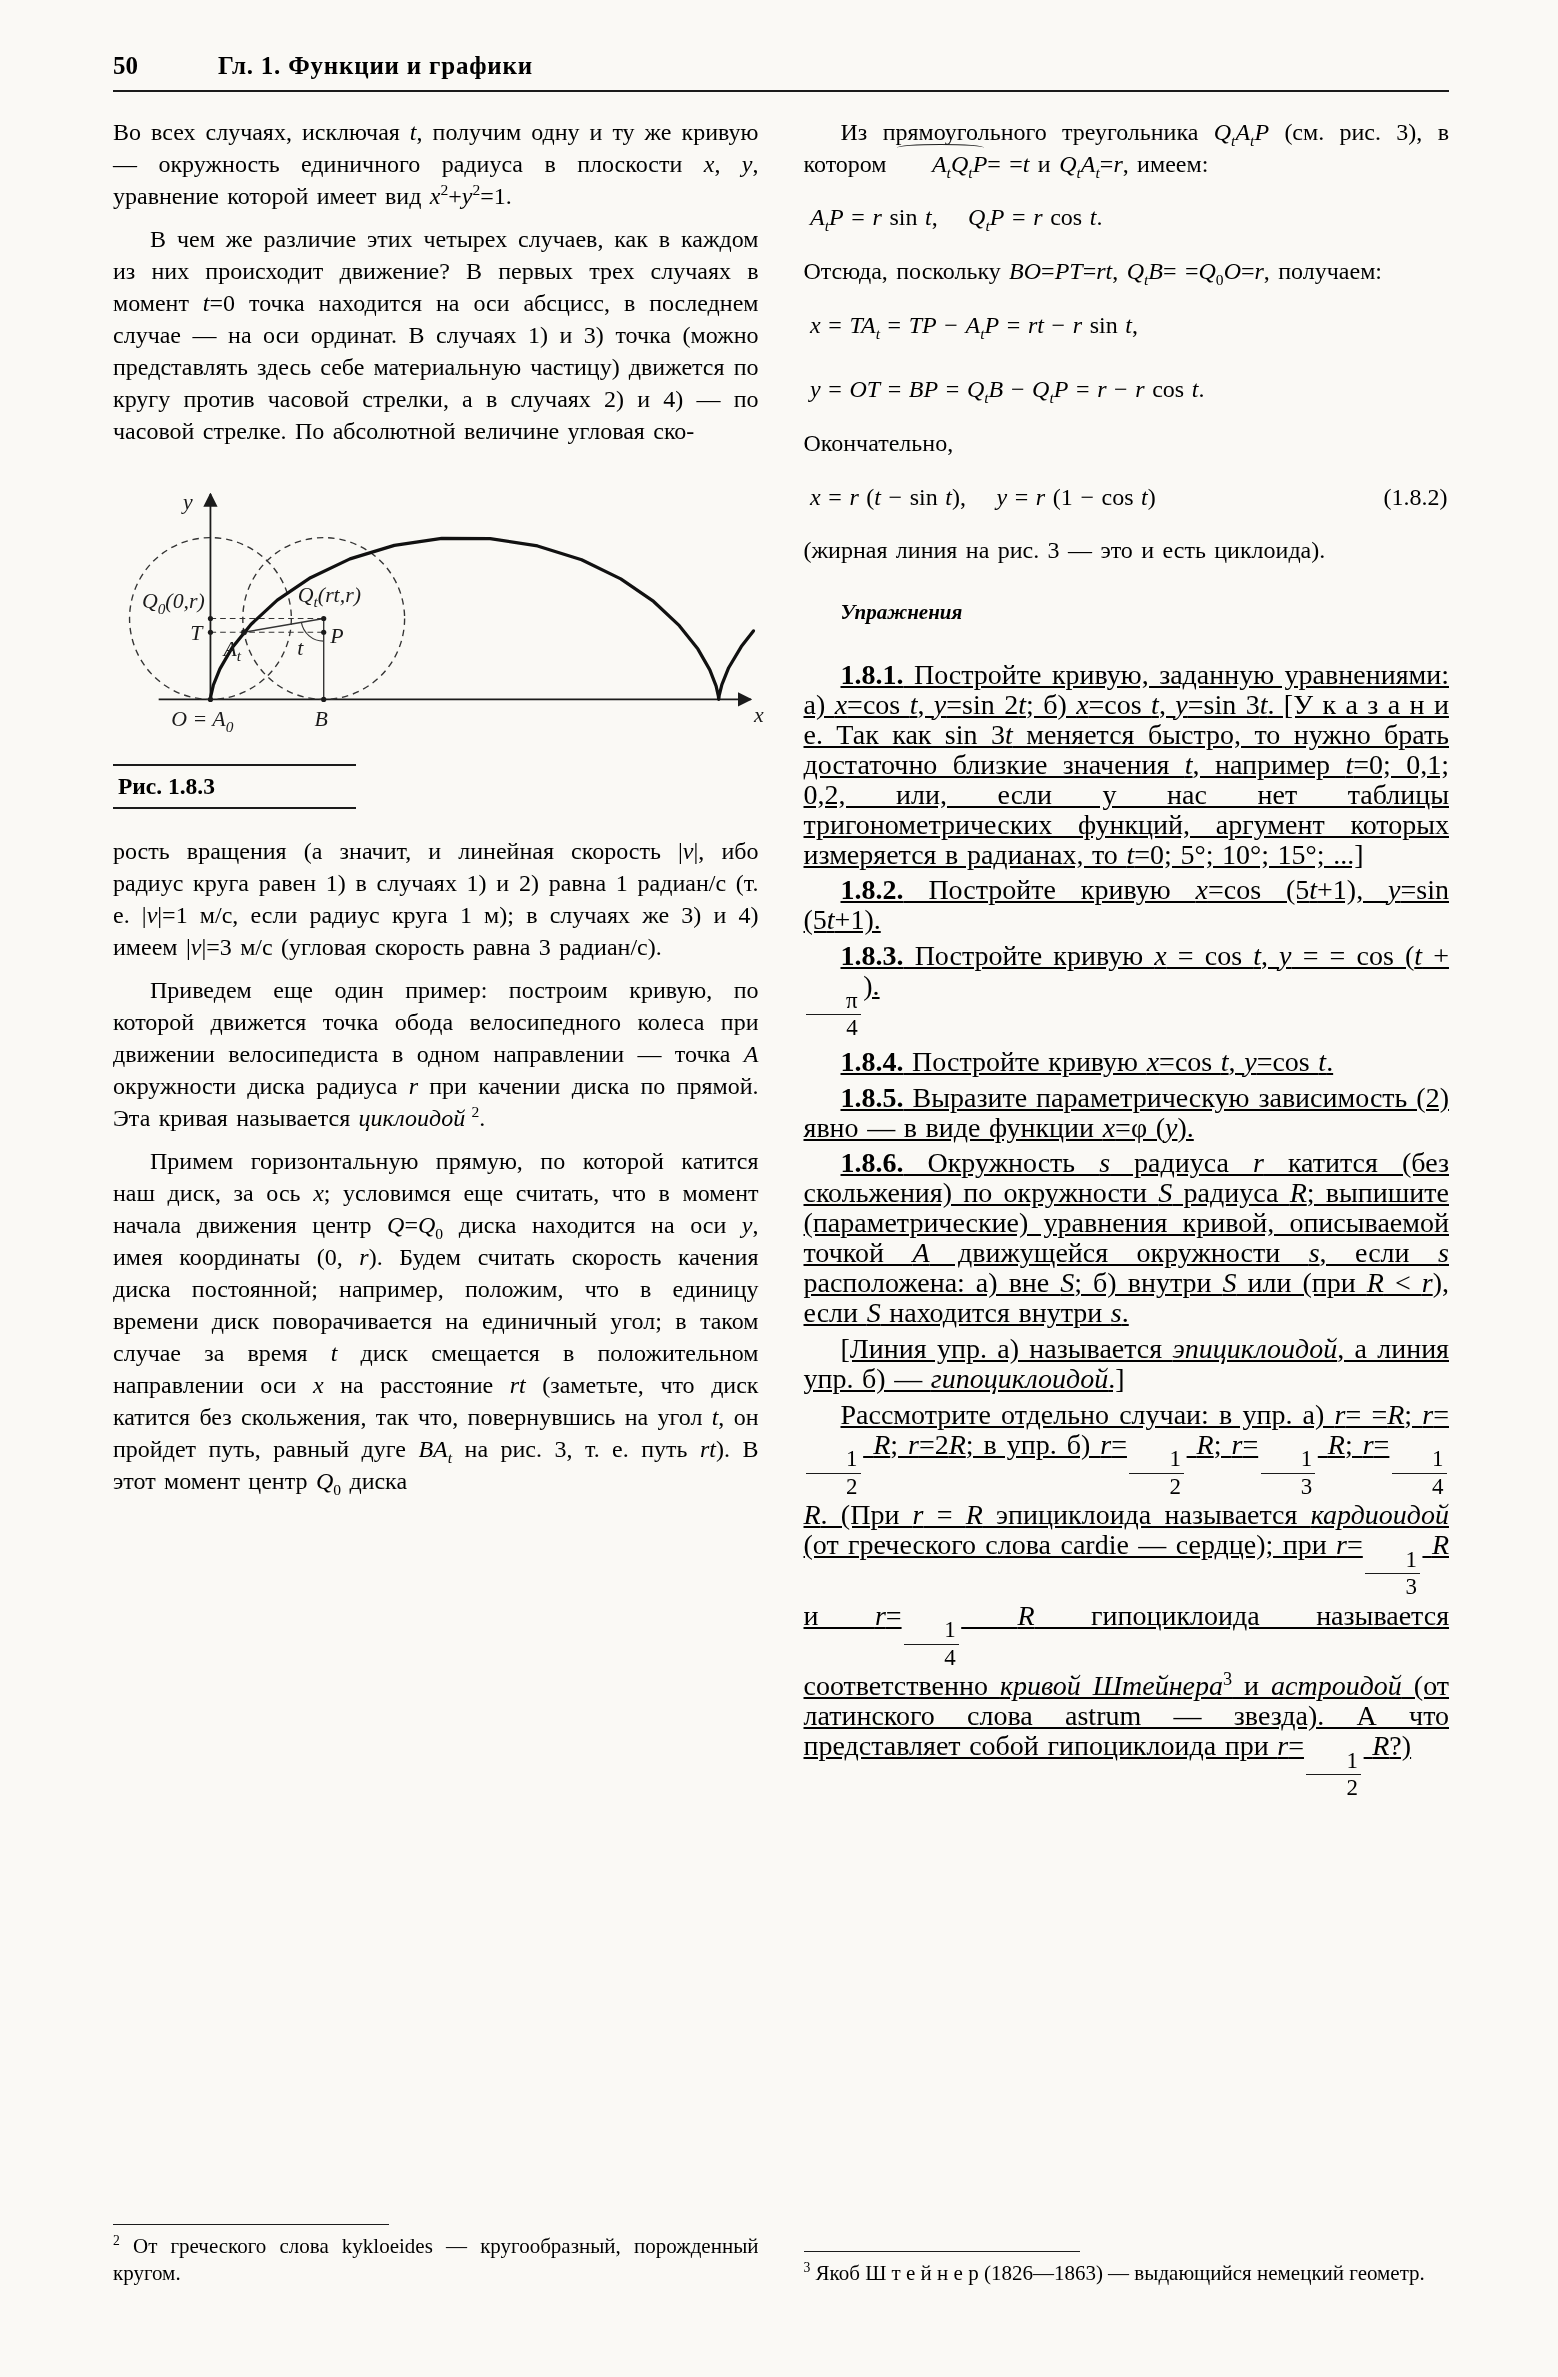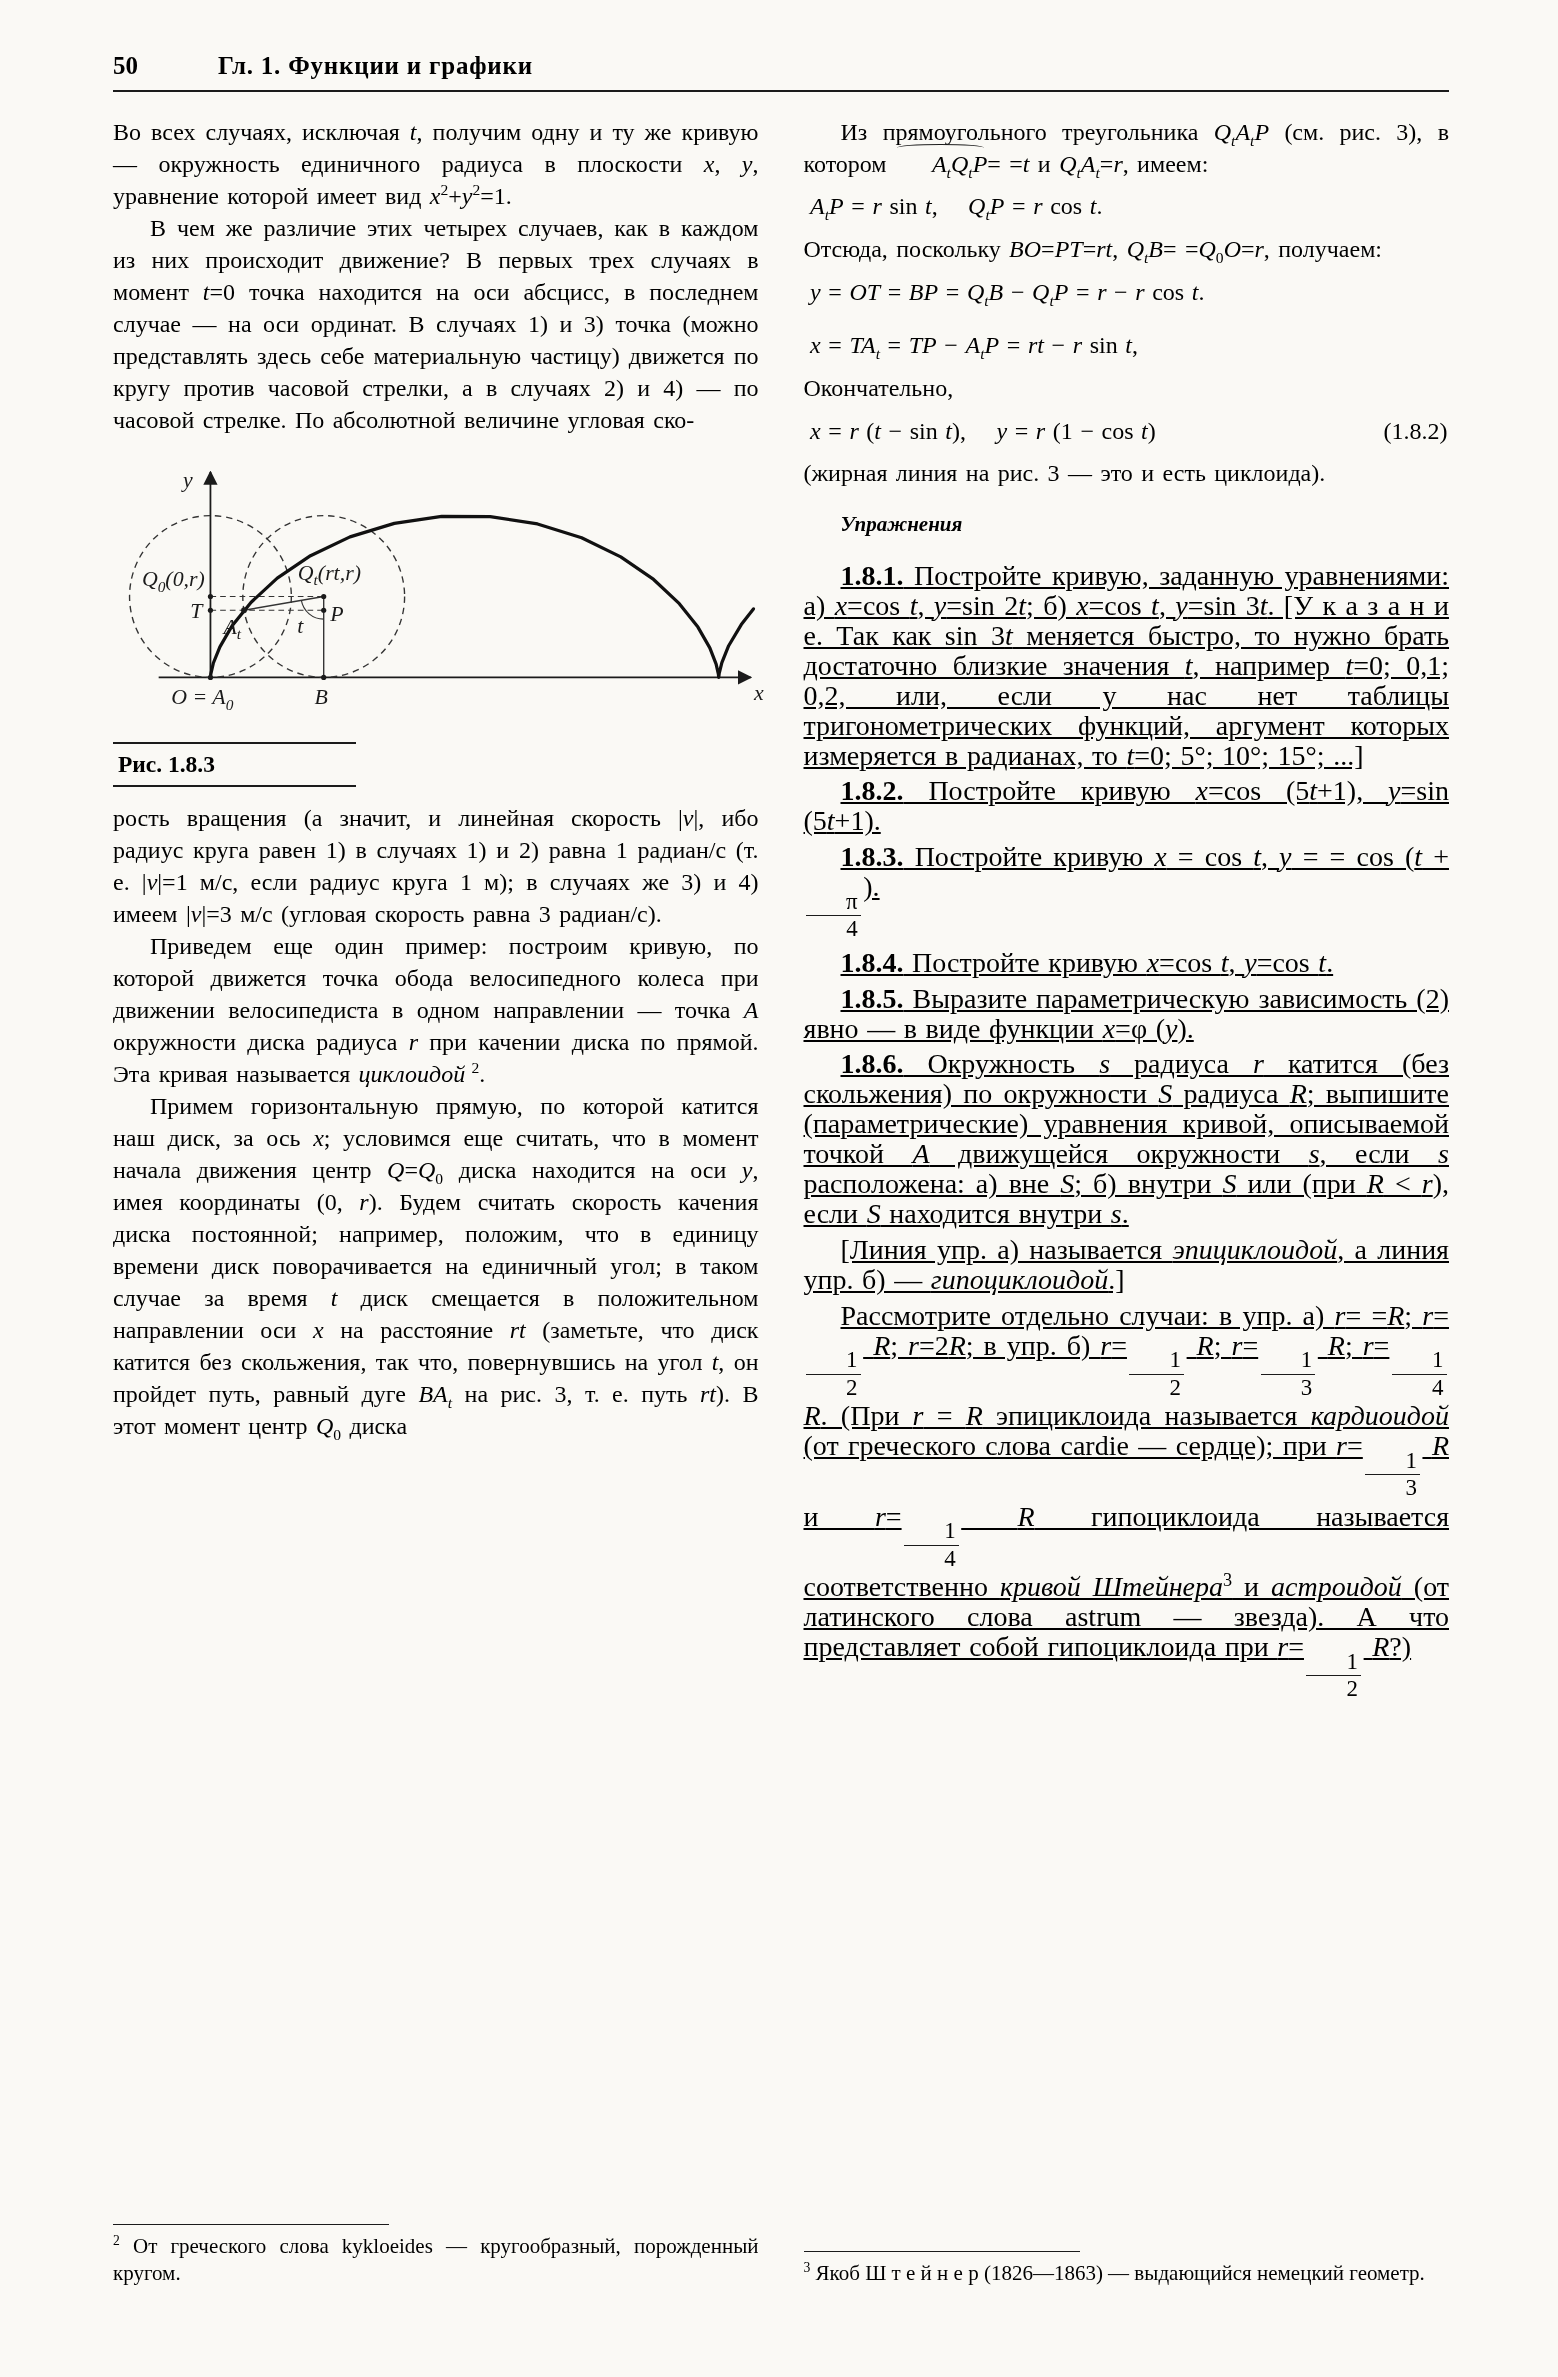--- a/index.html
+++ b/index.html
@@ -15,21 +15,21 @@
   .running-head{
     display:flex;align-items:baseline;
     font-size:25px;font-weight:bold;
     border-bottom:2.4px solid #1b1b1b;
     padding-bottom:9.7px;
   }
   .pagenum{width:105px;text-align:left;}
   .chapter{flex:1;text-align:left;letter-spacing:0.8px;}
   .headspacer{width:105px;}
   .columns{display:flex;gap:45px;margin-top:24px;height:2172px;}
-  .col{flex:1;min-width:0;display:flex;flex-direction:column;}
+  .col{flex:1;min-width:0;display:flex;flex-direction:column;gap:11px;}
   p.body{font-size:24px;line-height:32px;text-align:justify;margin:0;word-spacing:2.4px;}
   .indent{text-indent:37px;}
   sub,sup{font-size:0.65em;line-height:0;}
   .eq{font-size:24px;line-height:34px;margin:9.7px 0;padding-left:6.5px;word-spacing:1.6px;}
   .eq-num{display:flex;justify-content:space-between;align-items:flex-end;padding-right:1.6px;}
   .ex{font-size:28px;line-height:30px;margin-top:8px;text-decoration:underline;}
   .ex p{margin:5.7px 0;text-align:justify;word-spacing:1.6px;}
   .ex-heading{font-size:21px;font-weight:bold;font-style:italic;text-indent:37px;margin:23px 0 9.7px 0;}
   figure{margin:23px 0 14.6px 0;padding:0;}
   .figcap{
@@ -124,22 +124,22 @@
       <div class="footnote">
         <div class="fnrule"></div>
         <p class="fntext"><sup>2</sup> От греческого слова kykloeides — кругообразный, порожденный кругом.</p>
       </div>
     </div>
 
     <div class="col">
       <p class="body indent">Из прямоугольного треугольника <i>Q<sub>t</sub>A<sub>t</sub>P</i> (см. рис. 3), в котором <span class="hat"><i>A<sub>t</sub>Q<sub>t</sub>P</i></span>= =<i>t</i> и <i>Q<sub>t</sub>A<sub>t</sub></i>=<i>r</i>, имеем:</p>
       <div class="eq"><i>A<sub>t</sub>P</i> = <i>r</i> sin <i>t</i>,&nbsp;&nbsp;&nbsp;&nbsp;<i>Q<sub>t</sub>P</i> = <i>r</i> cos <i>t</i>.</div>
       <p class="body">Отсюда, поскольку <i>BO</i>=<i>PT</i>=<i>rt</i>, <i>Q<sub>t</sub>B</i>= =<i>Q</i><sub>0</sub><i>O</i>=<i>r</i>, получаем:</p>
+      <div class="eq"><i>x</i> = <i>TA<sub>t</sub></i> = <i>TP</i> − <i>A<sub>t</sub>P</i> = <i>rt</i> − <i>r</i> sin <i>t</i>,</div>
       <div class="eq"><i>y</i> = <i>OT</i> = <i>BP</i> = <i>Q<sub>t</sub>B</i> − <i>Q<sub>t</sub>P</i> = <i>r</i> − <i>r</i> cos <i>t</i>.</div>
-      <div class="eq"><i>x</i> = <i>TA<sub>t</sub></i> = <i>TP</i> − <i>A<sub>t</sub>P</i> = <i>rt</i> − <i>r</i> sin <i>t</i>,</div>
       <p class="body">Окончательно,</p>
       <div class="eq eq-num">
         <span><i>x</i> = <i>r</i> (<i>t</i> − sin <i>t</i>),&nbsp;&nbsp;&nbsp;&nbsp;<i>y</i> = <i>r</i> (1 − cos <i>t</i>)</span>
         <span>(1.8.2)</span>
       </div>
       <p class="body">(жирная линия на рис. 3 — это и есть циклоида).</p>
 
       <div class="ex-heading">Упражнения</div>
 
       <div class="ex">

